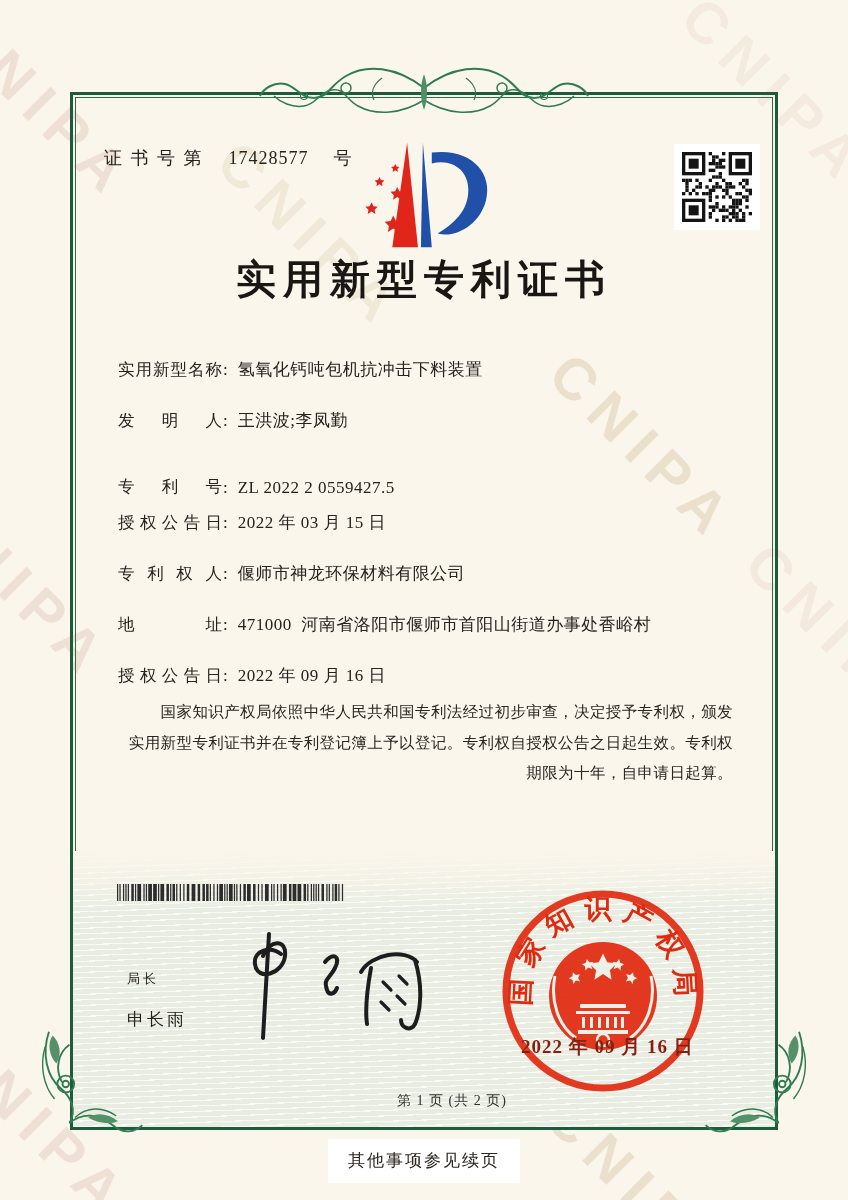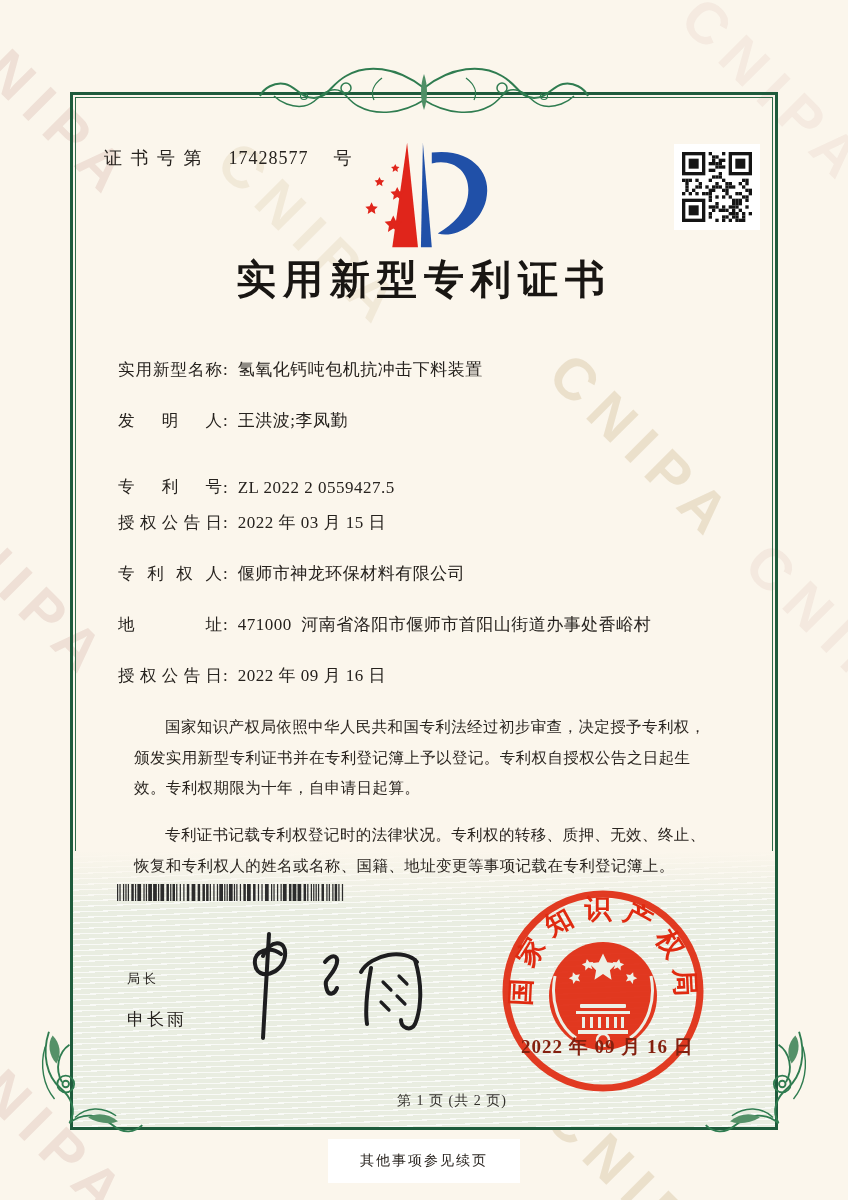--- a/index.html
+++ b/index.html
@@ -68,38 +68,38 @@
   .field-colon{margin:0 10px 0 1px;}
   .field-value{white-space:pre-wrap;letter-spacing:0.5px;}
   .row-1{top:358px;} .row-2{top:409px;} .row-3{top:460px;margin-top:16px;}
   .row-4{top:511px;} .row-5{top:562px;} .row-6{top:613px;} .row-7{top:664px;}
   .field-group-right{position:absolute;left:337px;top:0;}
   
   .body-text{
     position:absolute;left:118px;top:696px;width:616px;z-index:3;
     font-size:15.5px;line-height:1.98;letter-spacing:0.4px;color:#2a2520;
   }
-  .body-text p{margin:16px;text-indent:2em;}
+  .body-text p{margin:1px;text-indent:2em;text-align:right;}
   
   .barcode{position:absolute;left:117px;top:884px;width:228px;height:17px;z-index:3;}
   .sig-title{position:absolute;left:127px;top:970px;font-size:13px;letter-spacing:3px;z-index:3;}
   .sig-name{position:absolute;left:127px;top:1008px;font-size:17px;letter-spacing:3px;z-index:3;}
   .signature{position:absolute;left:205px;top:926px;width:240px;height:120px;z-index:4;}
   .seal{position:absolute;left:492px;top:880px;width:222px;height:222px;z-index:5;}
   .seal-date{
     position:absolute;left:521px;top:1034px;width:190px;z-index:6;
     font-size:19px;font-weight:bold;letter-spacing:1px;color:#84200f;white-space:nowrap;
   }
   .page-number{
     position:absolute;left:70px;top:1092px;width:708px;text-align:center;
     font-size:14px;letter-spacing:1px;color:#33302c;z-index:4;padding-left:28px;
   }
   .footer-note{
     position:absolute;left:328px;top:1139px;width:192px;height:44px;
-    background:#ffffff;text-align:center;line-height:44px;font-size:14px;
+    background:#ffffff;text-align:center;line-height:44px;font-size:17px;
     letter-spacing:2px;z-index:3;color:#2a2520;
   }
 </style>
 </head>
 <body>
 
 <span class="wm pink" style="left:-42px;top:-12px;">CNIPA</span>
 <span class="wm pink" style="left:692px;top:-26px;opacity:.55;">CNIPA</span>
 <span class="wm beige" style="left:228px;top:118px;opacity:.6;">CNIPA</span>
 <span class="wm beige" style="left:560px;top:330px;">CNIPA</span>
@@ -314,21 +314,20 @@
 </div>
 <div class="field-row row-6">
   <span class="field-label">地址</span><span class="field-colon">:</span><span class="field-value">471000  河南省洛阳市偃师市首阳山街道办事处香峪村</span>
 </div>
 <div class="field-row row-7">
   <span class="field-label">授权公告日</span><span class="field-colon">:</span><span class="field-value">2022 年 09 月 16 日</span>
 </div>
 
 <div class="body-text">
   <p>国家知识产权局依照中华人民共和国专利法经过初步审查，决定授予专利权，颁发实用新型专利证书并在专利登记簿上予以登记。专利权自授权公告之日起生效。专利权期限为十年，自申请日起算。</p>
-  <p>专利证书记载专利权登记时的法律状况。专利权的转移、质押、无效、终止、恢复和专利权人的姓名或名称、国籍、地址变更等事项记载在专利登记簿上。</p>
 </div>
 
 <svg class="barcode" id="barcode" viewBox="0 0 228 17" preserveAspectRatio="none">
     <rect x="0" y="0" width="1.25" height="17" fill="#2c2c2c"></rect>
     <rect x="2.4" y="0" width="1.25" height="17" fill="#2c2c2c"></rect>
     <rect x="5.949999999999999" y="0" width="1.25" height="17" fill="#2c2c2c"></rect>
     <rect x="8.35" y="0" width="1.25" height="17" fill="#2c2c2c"></rect>
     <rect x="10.75" y="0" width="1.25" height="17" fill="#2c2c2c"></rect>
     <rect x="14.3" y="0" width="2.5" height="17" fill="#2c2c2c"></rect>
     <rect x="17.95" y="0" width="1.25" height="17" fill="#2c2c2c"></rect>

